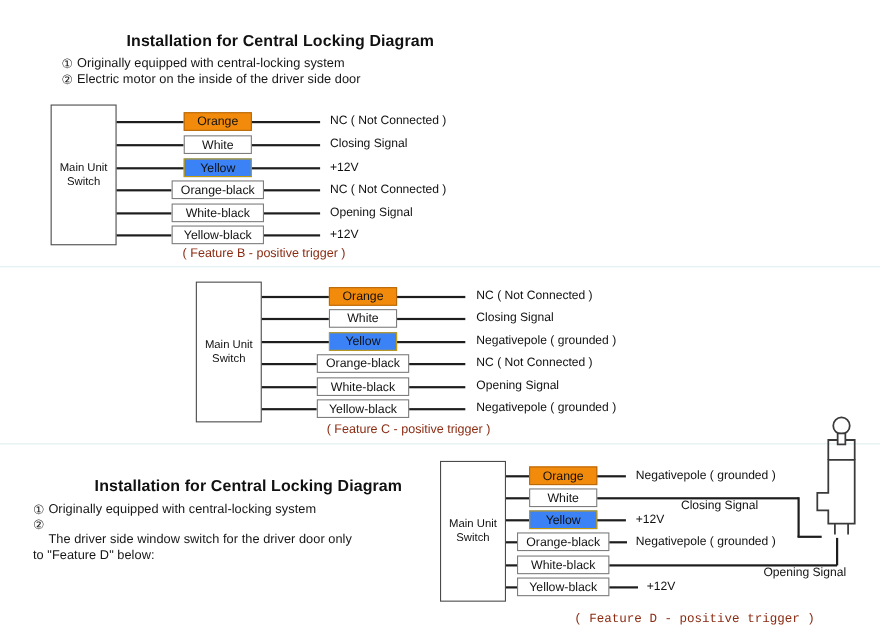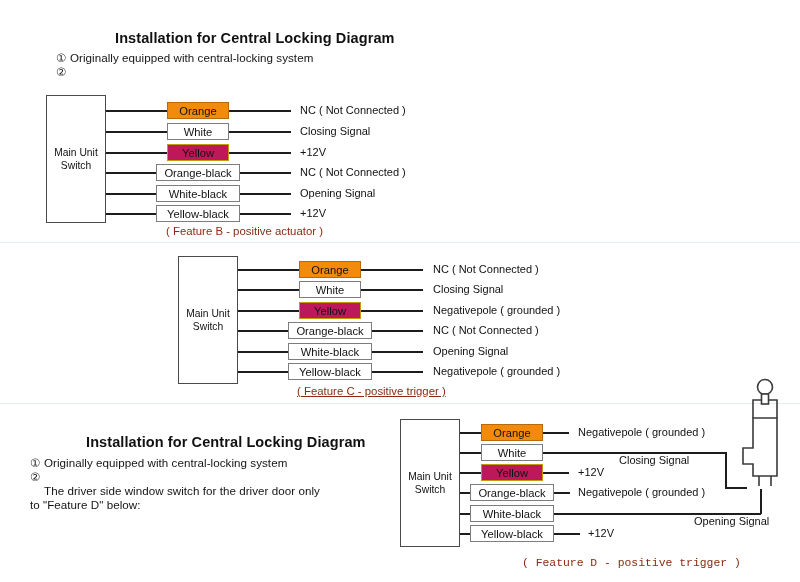--- a/index.html
+++ b/index.html
@@ -87,21 +87,21 @@
     align-items: center;
     justify-content: center;
     white-space: nowrap;
     height: 17px;
   }
   .chip.orange {
     background: #F28A0C;
     border-color: #b9690a;
   }
   .chip.yellow {
-    background: #be185d;
+    background: #3b82f6;
     border-color: #c29a10;
   }
 
   
   .signal-text {
     font-size: 11px;
     color: #111;
     white-space: nowrap;
   }
 
@@ -119,20 +119,21 @@
 <body>
 
 <div id="page">
 
   <div class="abs diagram-title" style="left:115px; top:30px;">Installation for Central Locking Diagram</div>
 
   <div class="abs circnum" style="left:56px; top:51px;">①</div>
   <div class="abs note-line" style="left:70px; top:51px;">Originally equipped with central-locking system</div>
 
   <div class="abs circnum" style="left:56px; top:65px;">②</div>
+  <div class="abs note-line" style="left:70px; top:65px;">Electric motor on the inside of the driver side door</div>
 
 
   <div class="abs unit-box" style="left:46px; top:95px; width:60px; height:128px;">
     <div class="unit-box-label">
       <span>Main Unit</span><br>
       <span>Switch</span>
     </div>
   </div>
 
   <div class="abs wire-h" style="left:106px; top:110px; width:61px;"></div>
@@ -158,21 +159,21 @@
   <div class="abs wire-h" style="left:106px; top:193px; width:50px;"></div>
   <div class="abs chip" style="left:156px; top:185px; width:84px;">White-black</div>
   <div class="abs wire-h" style="left:240px; top:193px; width:51px;"></div>
   <div class="abs signal-text" style="left:300px; top:187px;">Opening Signal</div>
 
   <div class="abs wire-h" style="left:106px; top:213px; width:50px;"></div>
   <div class="abs chip" style="left:156px; top:205px; width:84px;">Yellow-black</div>
   <div class="abs wire-h" style="left:240px; top:213px; width:51px;"></div>
   <div class="abs signal-text" style="left:300px; top:207px;">+12V</div>
 
-  <div class="abs caption" style="left:166px; top:225px;">( Feature B - positive actuator )</div>
+  <div class="abs caption" style="left:166px; top:225px;">( Feature B - positive trigger )</div>
 
   <div class="abs separator" style="top:242px;"></div>
 
   <div class="abs unit-box" style="left:178px; top:256px; width:60px; height:128px;">
     <div class="unit-box-label">
       <span>Main Unit</span><br>
       <span>Switch</span>
     </div>
   </div>
 
@@ -199,21 +200,21 @@
   <div class="abs wire-h" style="left:238px; top:351px; width:50px;"></div>
   <div class="abs chip" style="left:288px; top:343px; width:84px;">White-black</div>
   <div class="abs wire-h" style="left:372px; top:351px; width:51px;"></div>
   <div class="abs signal-text" style="left:433px; top:345px;">Opening Signal</div>
 
   <div class="abs wire-h" style="left:238px; top:371px; width:50px;"></div>
   <div class="abs chip" style="left:288px; top:363px; width:84px;">Yellow-black</div>
   <div class="abs wire-h" style="left:372px; top:371px; width:51px;"></div>
   <div class="abs signal-text" style="left:433px; top:365px;">Negativepole ( grounded )</div>
 
-  <div class="abs caption" style="left:297px; top:385px;text-decoration:underline;">( Feature C - positive trigger )</div>
+  <div class="abs caption" style="left:297px; top:385px;">( Feature C - positive trigger )</div>
 
   <div class="abs separator" style="top:403px;"></div>
 
   <div class="abs diagram-title" style="left:86px; top:434px;">Installation for Central Locking Diagram</div>
 
   <div class="abs circnum" style="left:30px; top:456px;">①</div>
   <div class="abs note-line" style="left:44px; top:456px;">Originally equipped with central-locking system</div>
 
   <div class="abs circnum" style="left:30px; top:470px;">②</div>
   <div class="abs note-line" style="left:44px; top:484px;">The driver side window switch for the driver door only</div>

